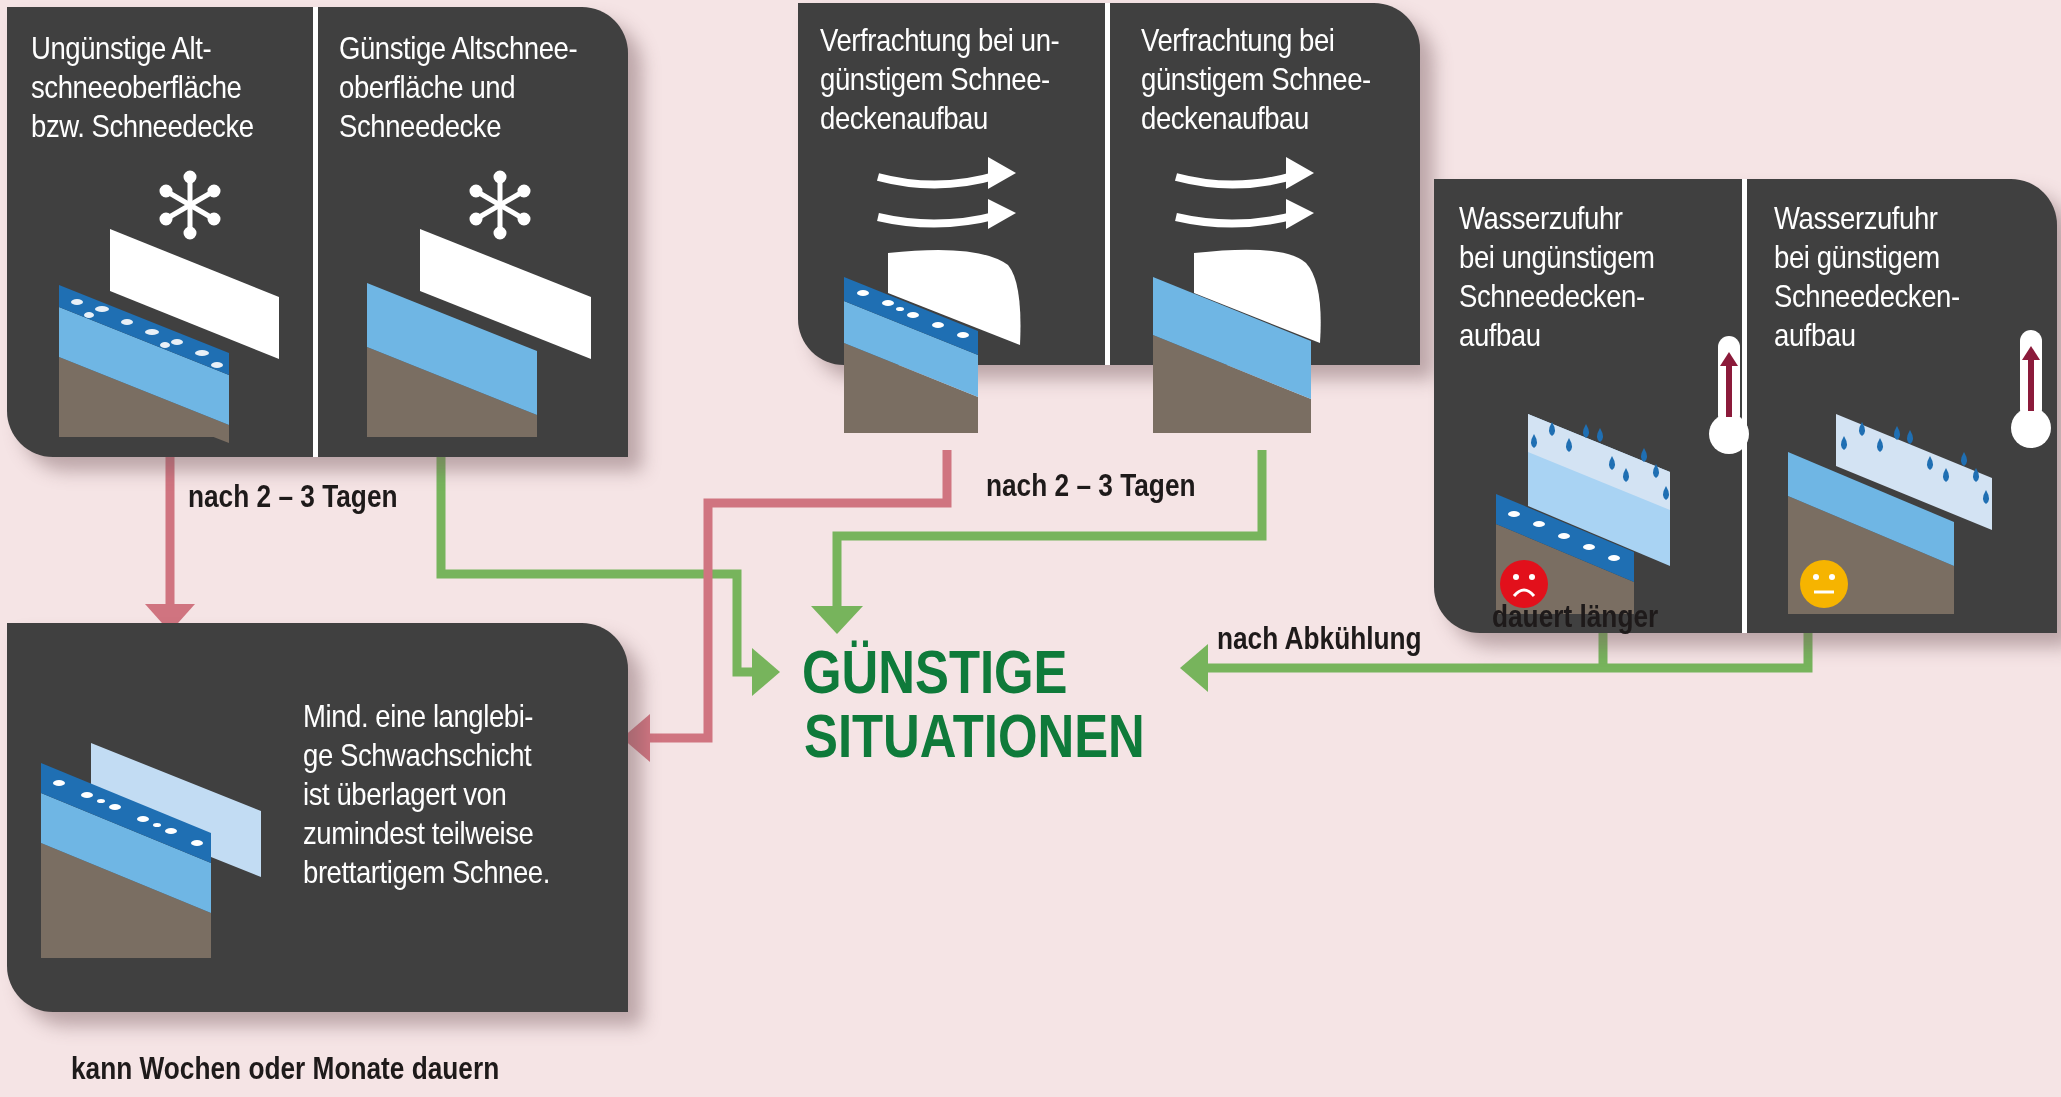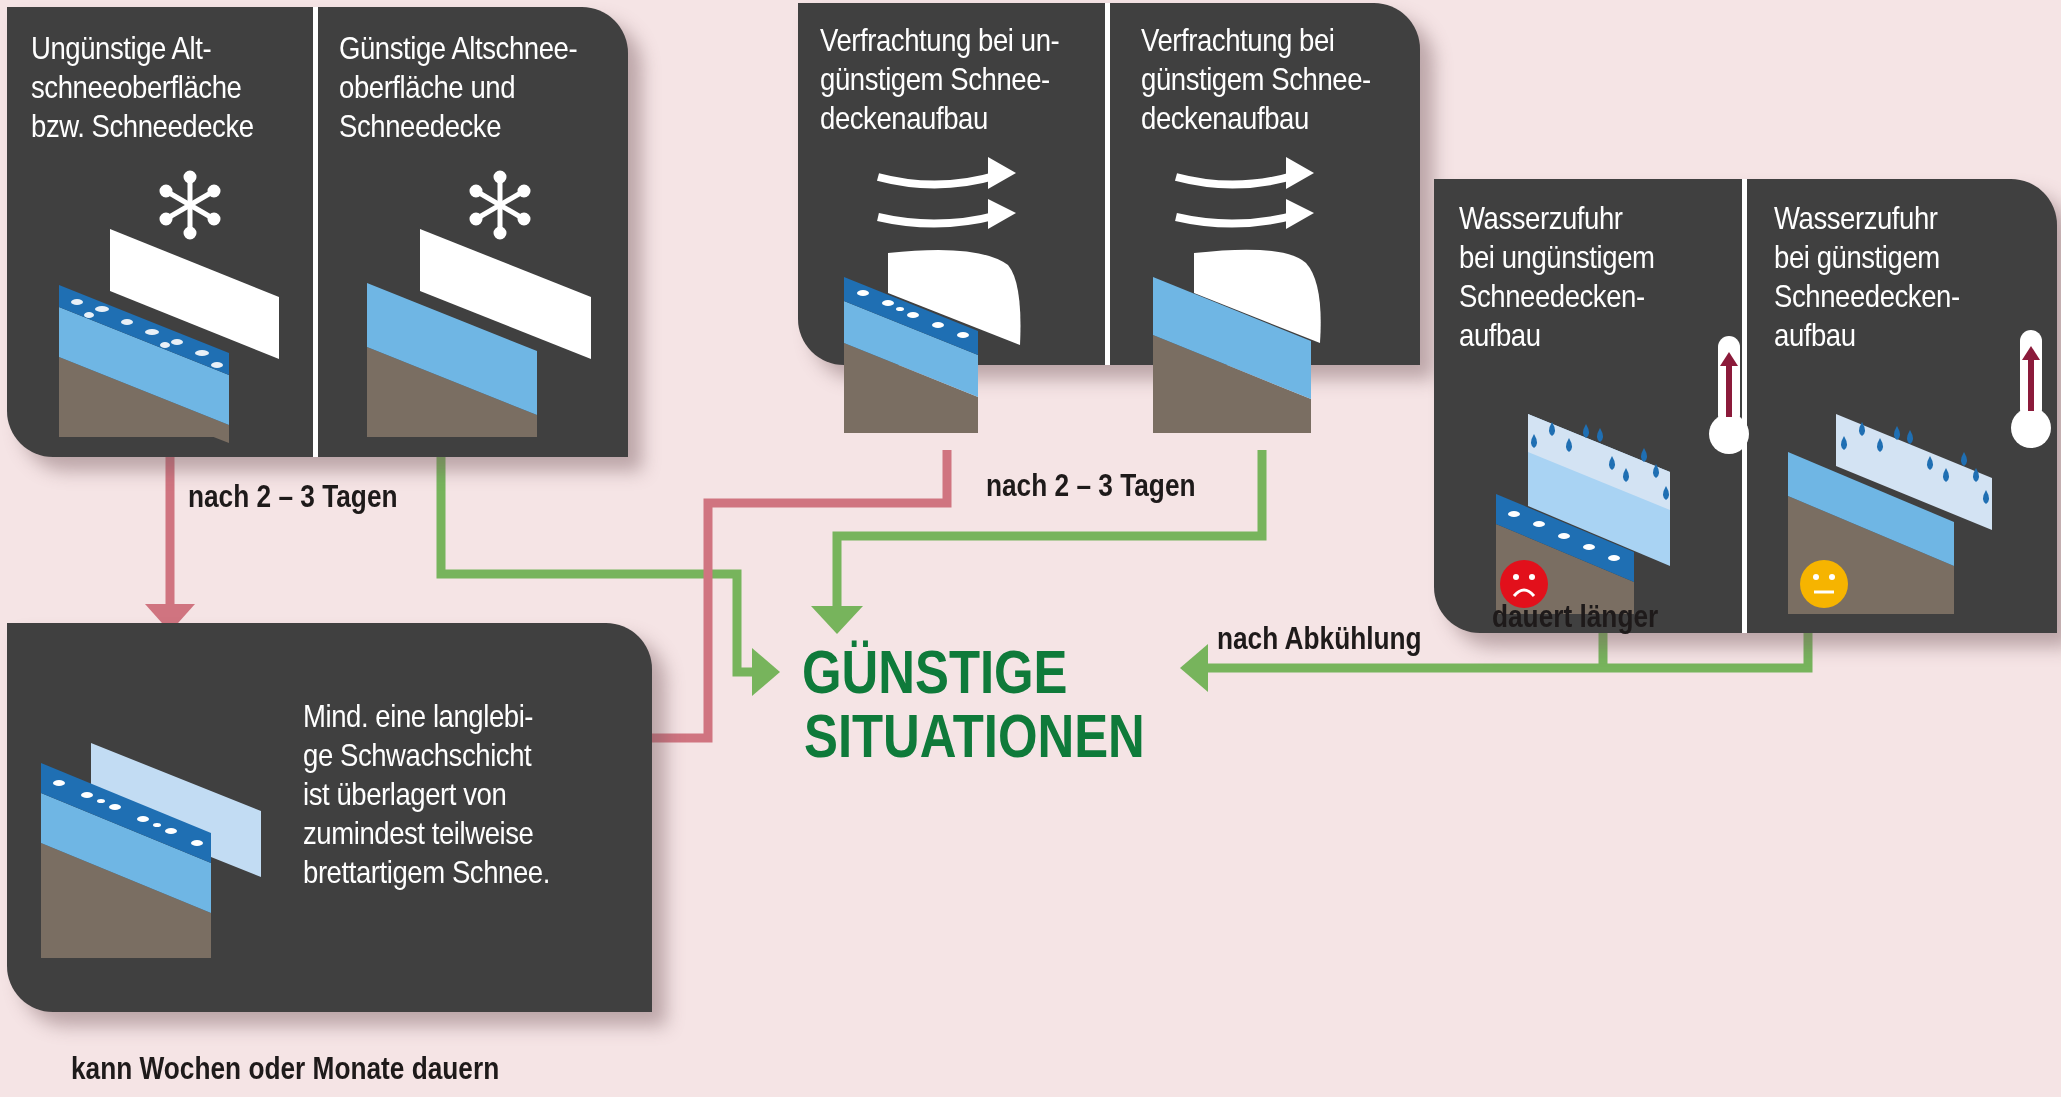--- a/index.html
+++ b/index.html
@@ -223,21 +223,21 @@
     <polygon points="6,108 172,178 172,222 6,152" fill="#6fb6e4"></polygon>
     <g>
       <circle cx="42" cy="240" r="24" fill="#f6b400"></circle>
       <circle cx="34" cy="233" r="3" fill="#fff"></circle>
         <circle cx="50" cy="233" r="3" fill="#fff"></circle>
       <line x1="32" y1="248" x2="52" y2="248" stroke="#fff" stroke-width="3"></line>
     </g>
   </svg>
 </div>
 
-<div class="panel" style="left:7px;top:623px;width:621px;height:389px;border-radius:0 46px 0 46px;padding-left:24px;">
+<div class="panel" style="left:7px;top:623px;width:621px;height:389px;border-radius:0 46px 0 46px;">
   <div class="ptext" style="left:296px;top:74px;">Mind. eine langlebi-
 ge Schwachschicht
 ist überlagert von
 zumindest teilweise
 brettartigem Schnee.</div>
   <svg width="260" height="260" style="left:30px;top:120px;">
     <polygon points="54,0 224,68 224,134 54,66" fill="#c2dcf3"></polygon>
     <polygon points="4,100 174,170 174,215 4,215" fill="#7a6e62"></polygon>
     <polygon points="4,50 174,120 174,170 4,100" fill="#6fb6e4"></polygon>
     <polygon points="4,20 174,90 174,120 4,50" fill="#1f6fb3"></polygon>

